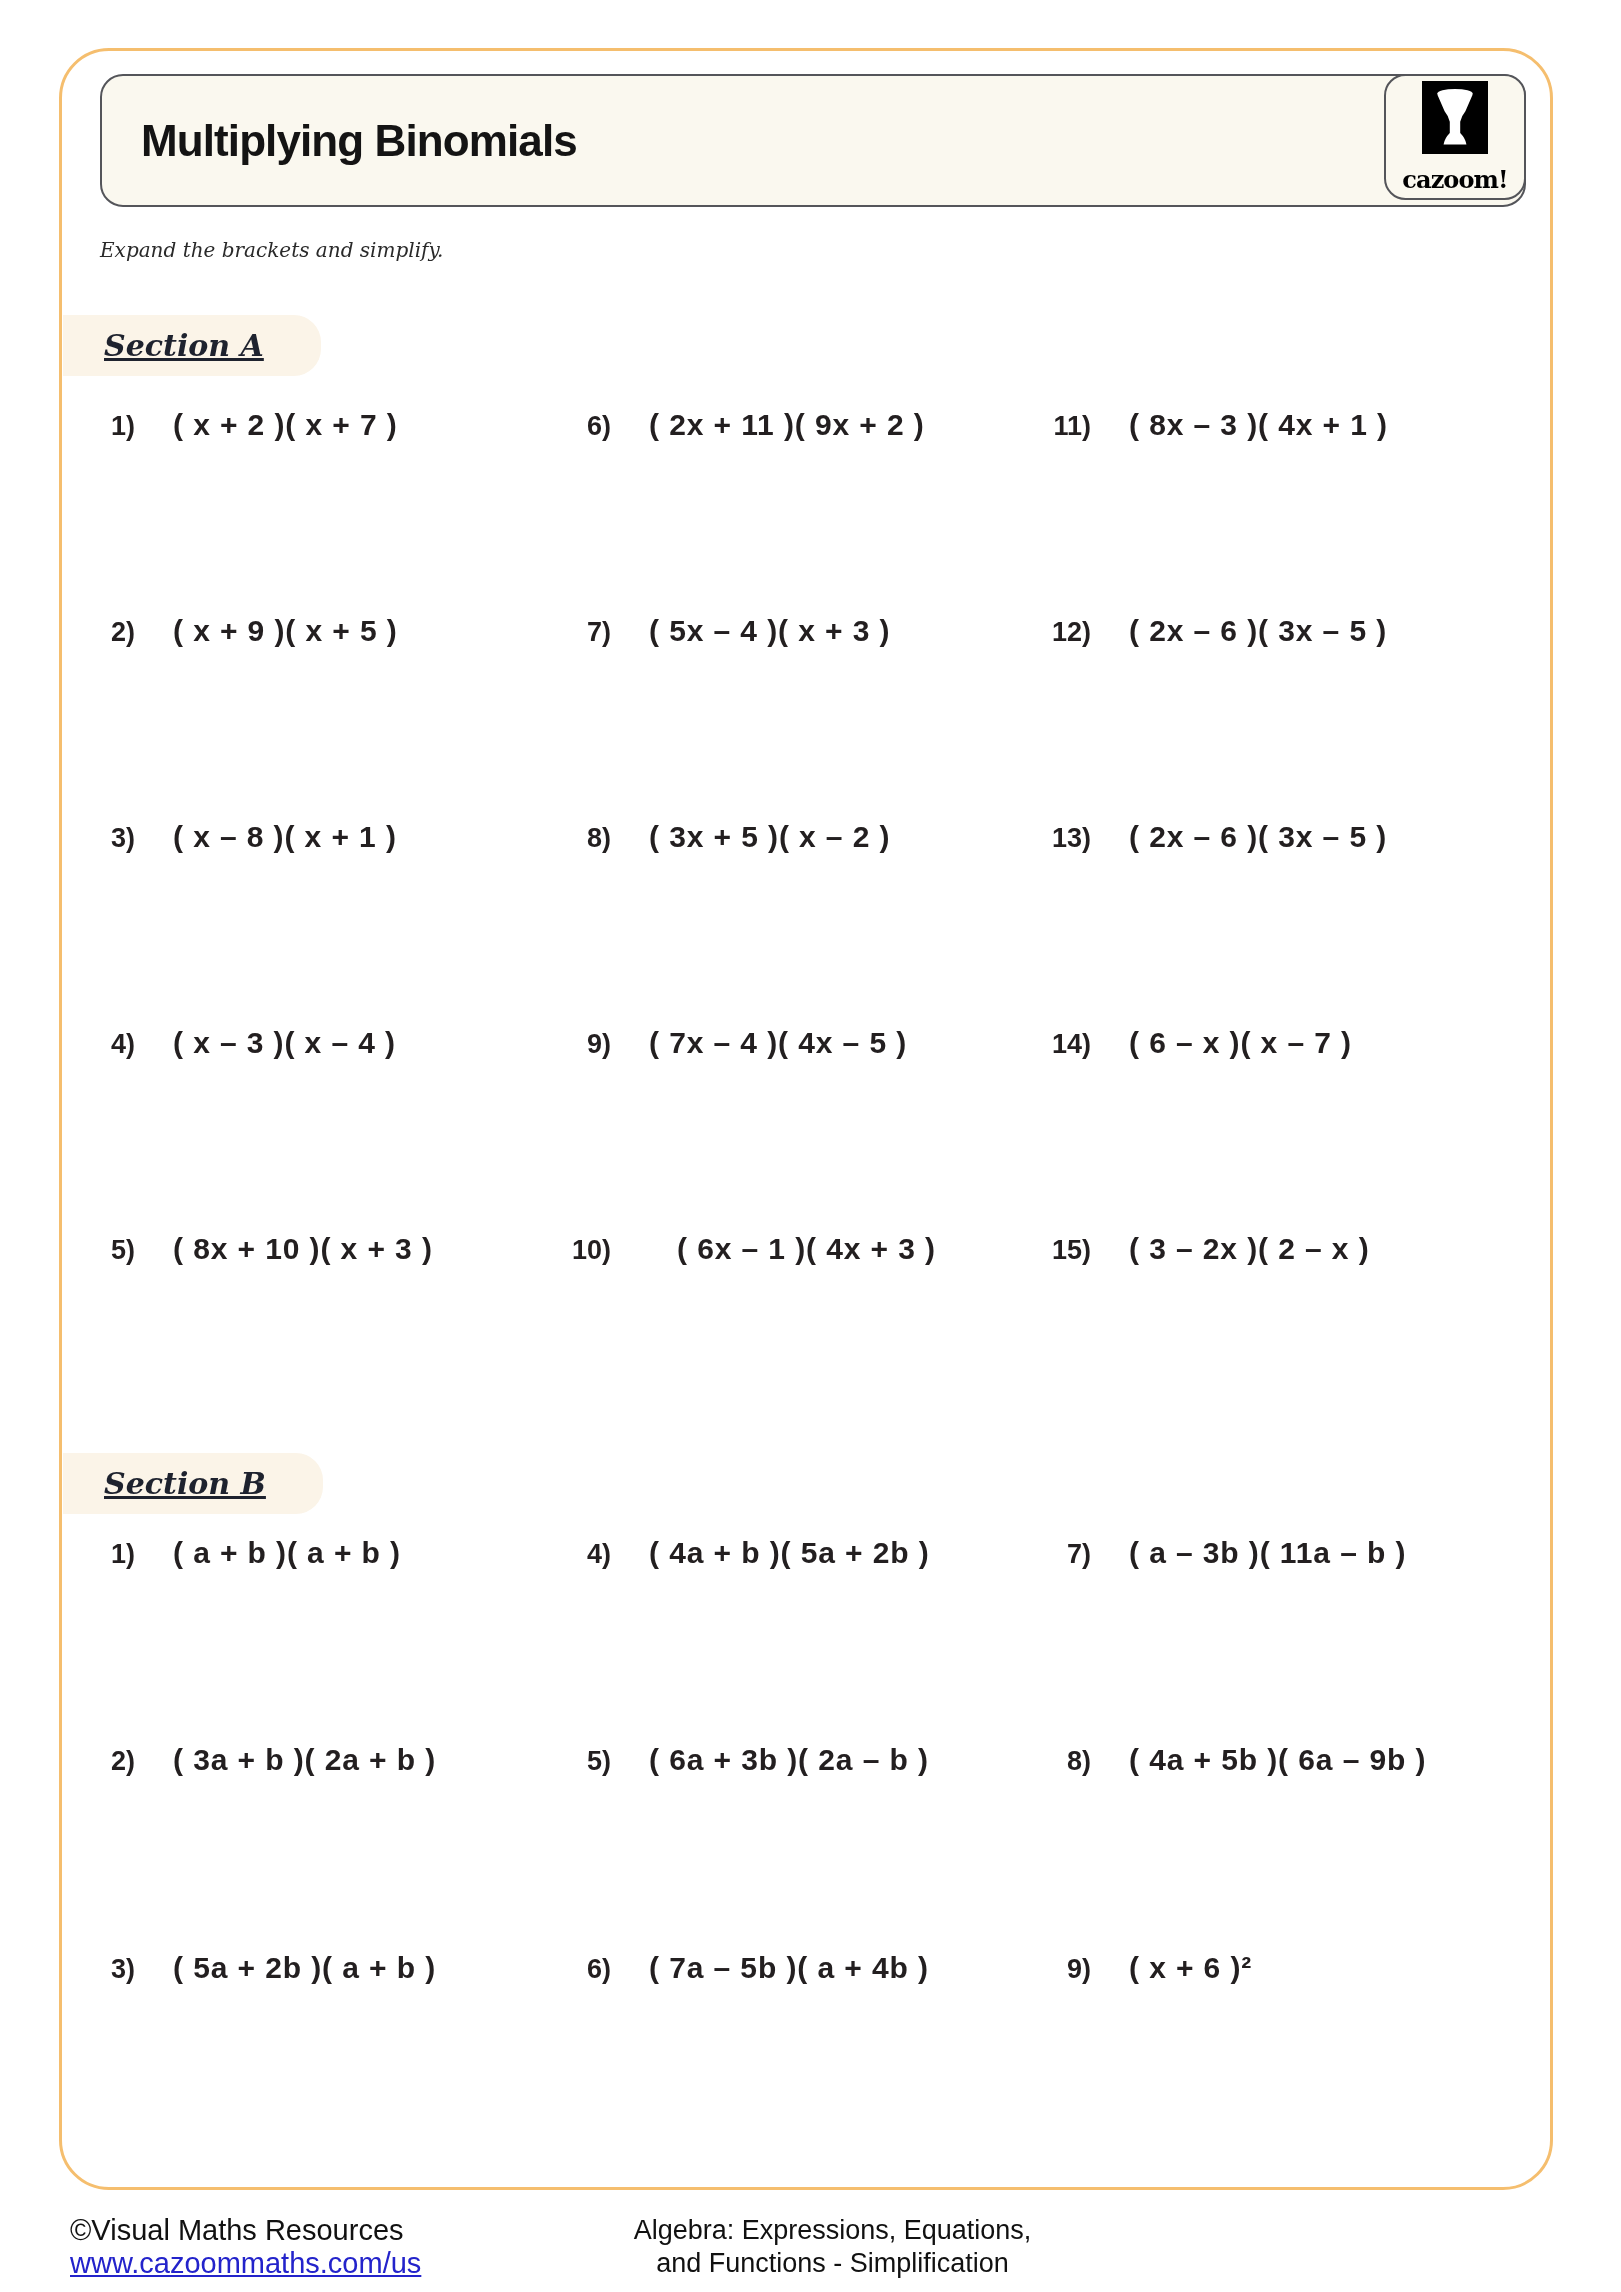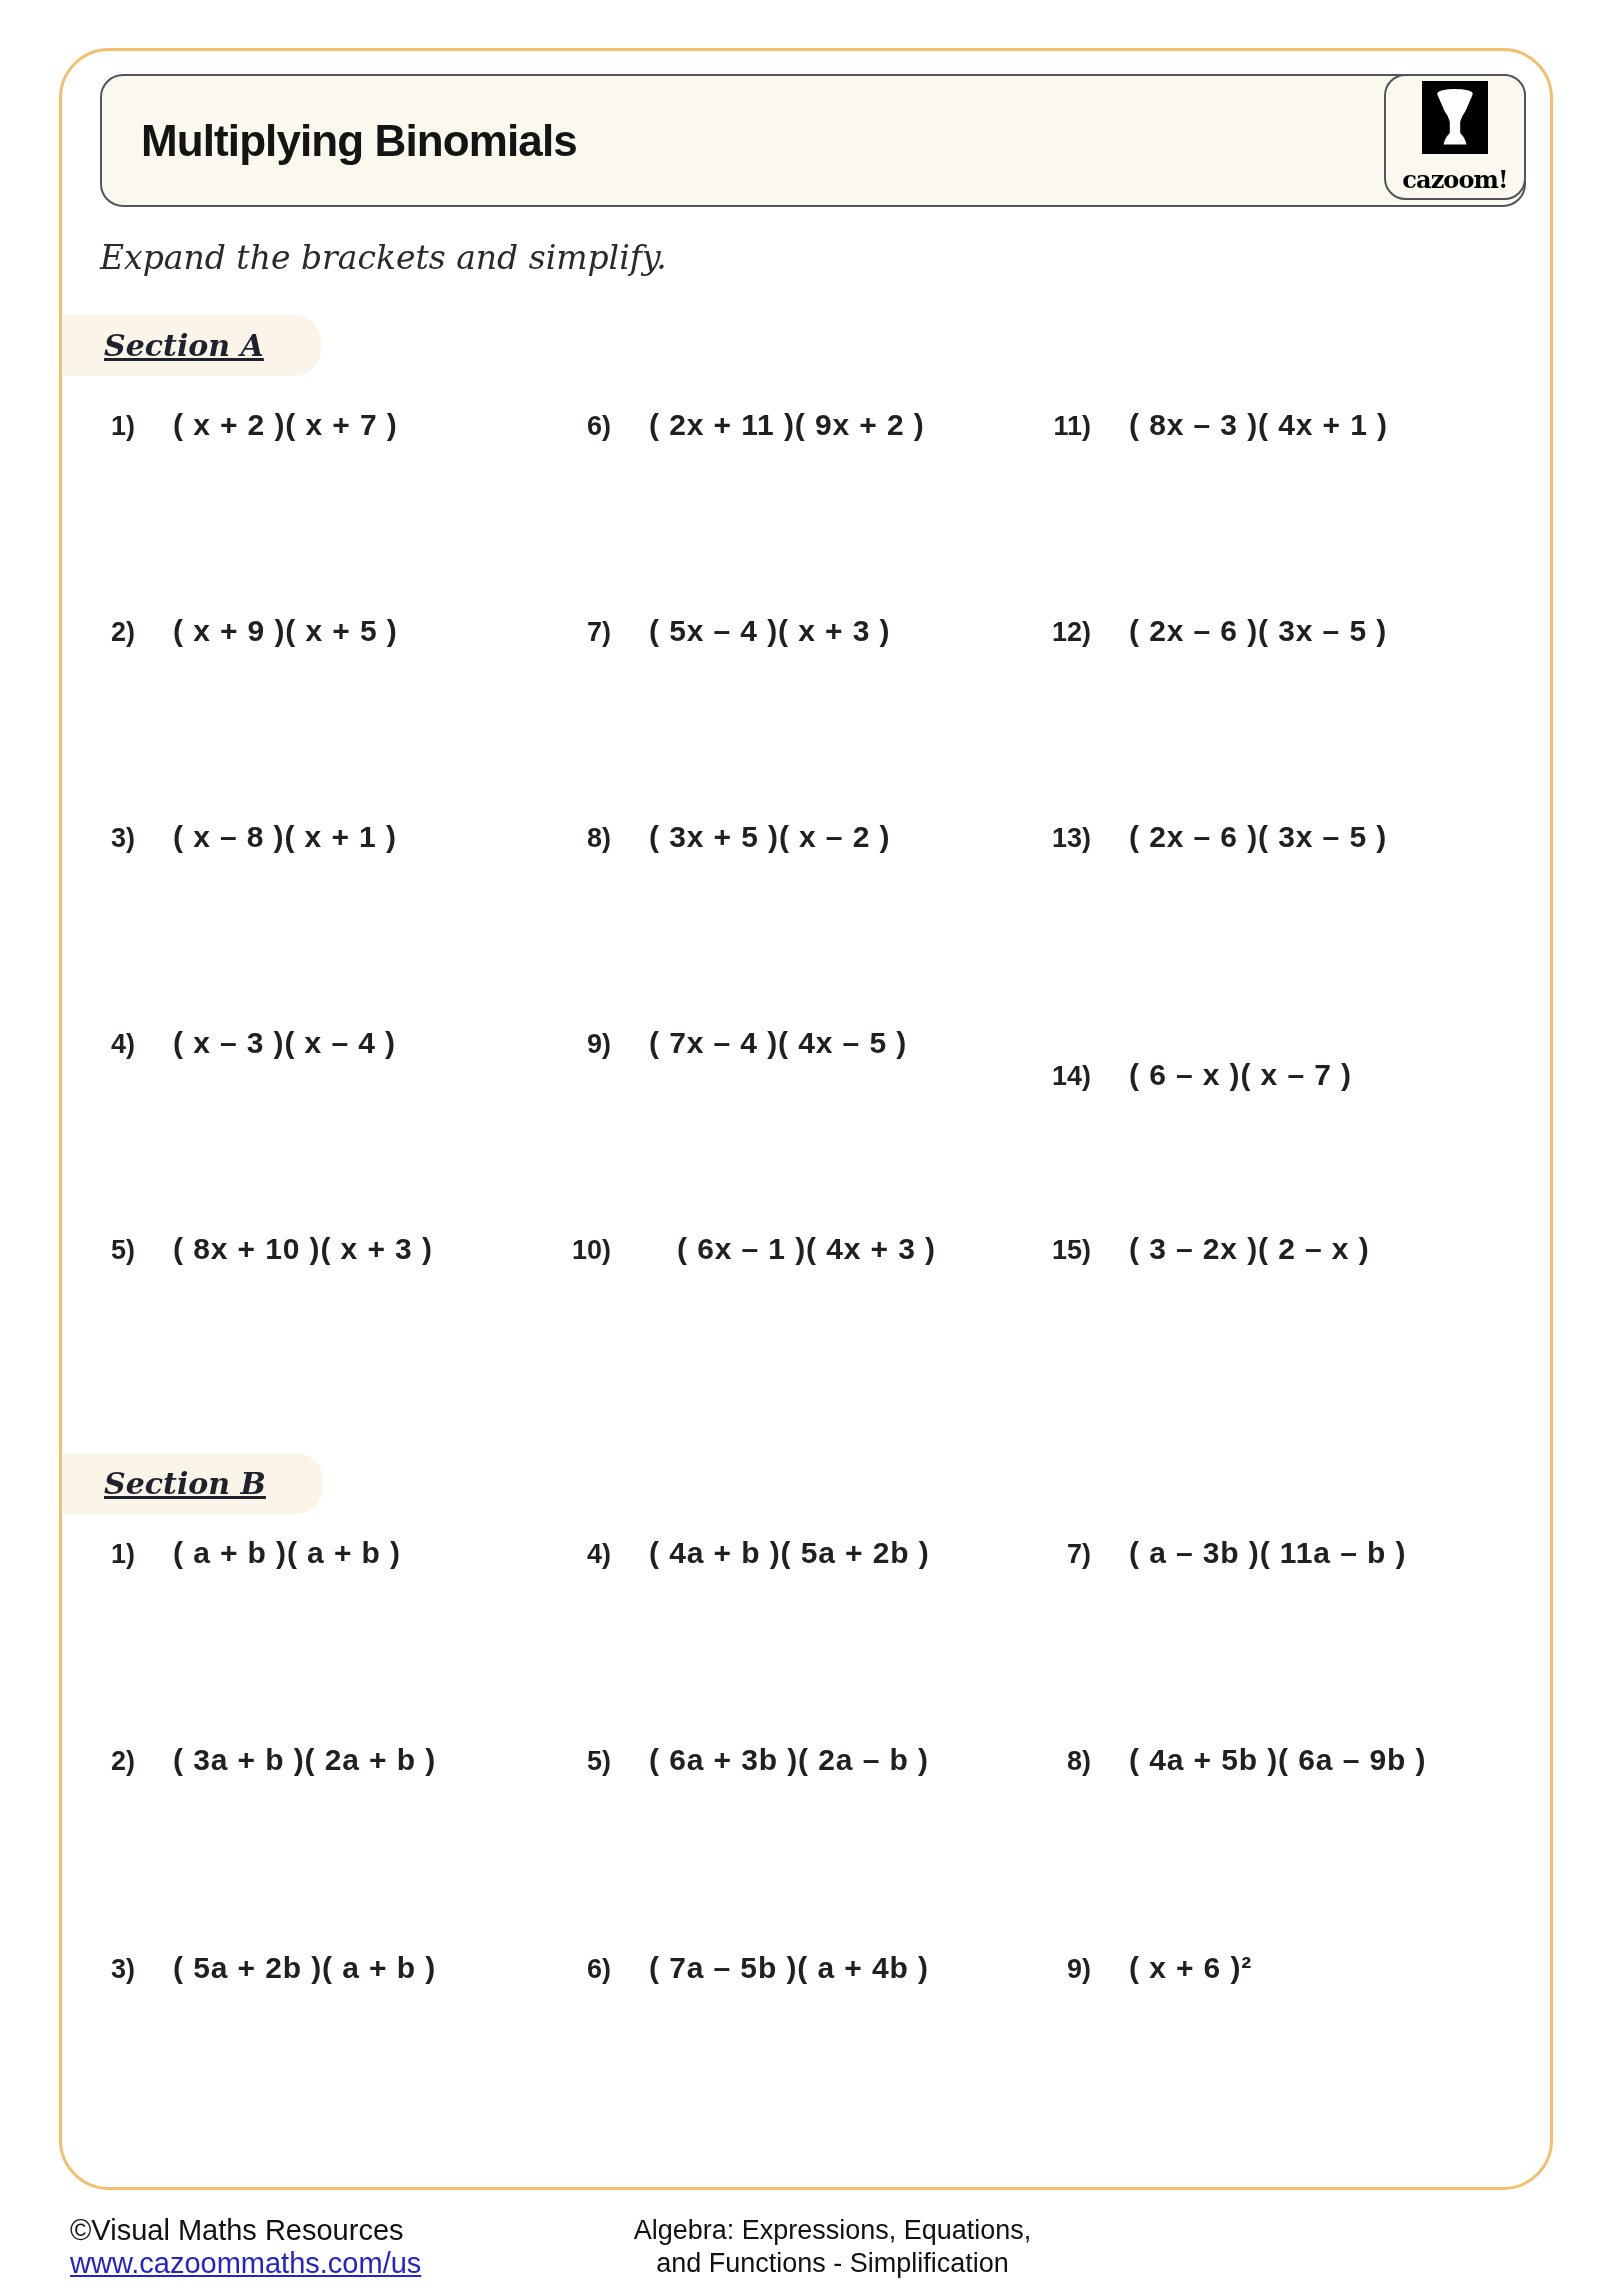--- a/index.html
+++ b/index.html
@@ -32,21 +32,21 @@
   .logo-square{
     width:66px;height:73px;background:#000;display:flex;align-items:center;justify-content:center;
   }
   .logo-text{
     font-family:"DejaVu Serif",serif;font-weight:bold;font-size:24px;
     letter-spacing:-0.9px;color:#000;margin-top:11px;
   }
 
   .instruction{
     position:absolute;left:100px;top:238px;
-    font-family:"DejaVu Serif",serif;font-style:italic;font-size:33px;color:#2A2A2A;
+    font-family:"DejaVu Serif",serif;font-style:italic;font-size:20px;color:#2A2A2A;
   }
 
   .section-pill{
     position:absolute;left:63px;height:61px;background:#FBF4E8;
     border-radius:0 27px 27px 0;display:flex;align-items:center;
     padding:0 57px 0 41px;box-sizing:border-box;
   }
   .pill-a{top:315px}
   .pill-b{top:1453px}
   .section-label{
@@ -144,21 +144,21 @@
         <span class="qexpr">( 8x – 3 )( 4x + 1 )</span>
       </div>
       <div class="qcell" style="left: 1028px; top: 614px;">
         <span class="qnum">12)</span>
         <span class="qexpr">( 2x – 6 )( 3x – 5 )</span>
       </div>
       <div class="qcell" style="left: 1028px; top: 820px;">
         <span class="qnum">13)</span>
         <span class="qexpr">( 2x – 6 )( 3x – 5 )</span>
       </div>
-      <div class="qcell" style="left: 1028px; top: 1058px;">
+      <div class="qcell" style="left: 1028px; top: 1026px;">
         <span class="qnum">14)</span>
         <span class="qexpr">( 6 – x )( x – 7 )</span>
       </div>
       <div class="qcell" style="left: 1028px; top: 1232px;">
         <span class="qnum">15)</span>
         <span class="qexpr">( 3 – 2x )( 2 – x )</span>
       </div>
       <div class="qcell" style="left: 72px; top: 1536px;">
         <span class="qnum">1)</span>
         <span class="qexpr">( a + b )( a + b )</span>

